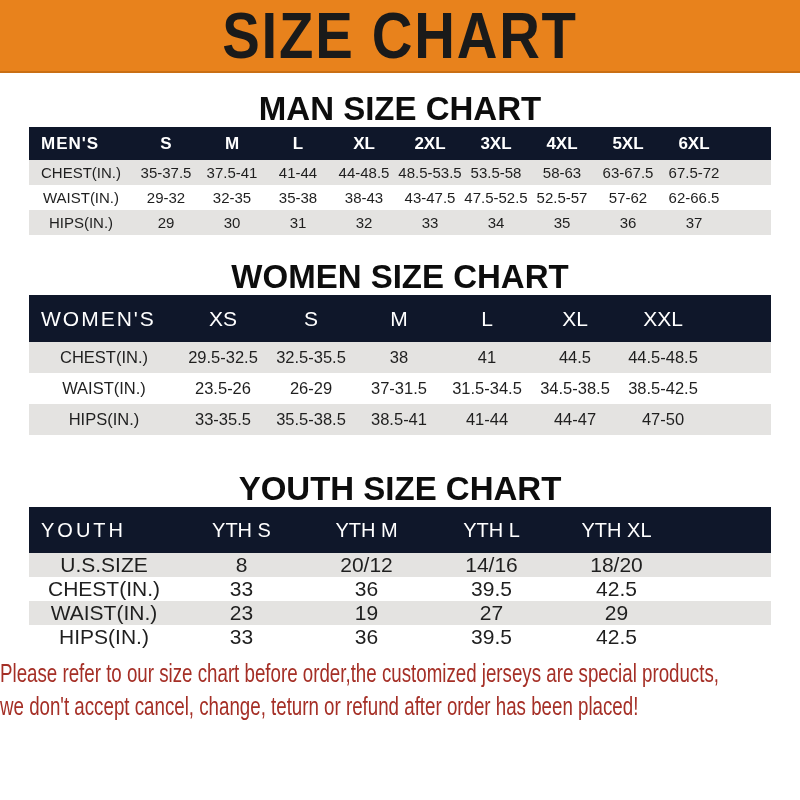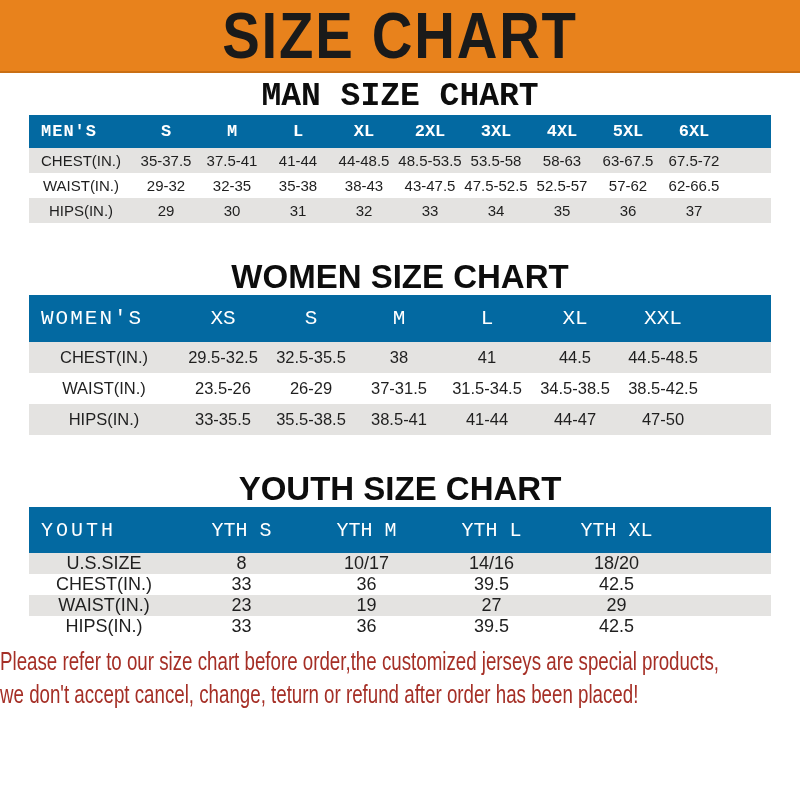--- a/index.html
+++ b/index.html
@@ -38,37 +38,36 @@
   
   .section-title {
     text-align: center;
     font-size: 33px;
     font-weight: bold;
     color: #0d0d0d;
     letter-spacing: 0px;
     line-height: 36px;
     white-space: nowrap;
   }
-  .title-man   { margin-top: 6px; font-family: Liberation Mono, monospace; }
-  .title-women { margin-top: 36px; }
+  .title-man   { margin-top: 18px; }
+  .title-women { margin-top: 24px; }
   .title-youth { margin-top: 36px; }
 
   
   table.size-table {
     width: 742px;
     margin: 0 auto;
     border-collapse: collapse;
     table-layout: fixed;
   }
   .size-table td { text-align: center; vertical-align: middle; padding: 0; }
 
   tr.bar td {
-    background: #0369a1;
+    background: #0f172a;
     color: #ffffff;
-    font-family: Liberation Mono, monospace;
   }
   td.bar-label {
     text-align: left !important;
     padding-left: 12px !important;
     font-weight: bold;
     letter-spacing: 1px;
     white-space: nowrap;
   }
   tr.stripe-gray td  { background: #E4E3E1; }
   tr.stripe-white td { background: #ffffff; }
@@ -83,21 +82,21 @@
   
   .women-table { margin-top: 10px; }
   .women-table tr.bar td { height: 47px; font-size: 21px; font-weight: normal; }
   .women-table td.bar-label { font-size: 26px; letter-spacing: 2px; }
   .women-table tr.data td { height: 31px; font-size: 16.5px; color: #1f1f1f; }
 
   
   .youth-table { margin-top: 12px; }
   .youth-table tr.bar td { height: 46px; font-size: 20px; font-weight: normal; }
   .youth-table td.bar-label { font-size: 26px; letter-spacing: 3px; }
-  .youth-table tr.data td { height: 20px; font-size: 18px; color: #1f1f1f; }
+  .youth-table tr.data td { height: 20px; font-size: 21px; color: #1f1f1f; }
 
   
   .footer {
     margin-top: 8px;
   }
   .footer-line {
     color: #A52F26;
     font-size: 26px;
     line-height: 33px;
     white-space: nowrap;
@@ -260,21 +259,21 @@
         <td class="bar-label">YOUTH</td>
         <td>YTH S</td>
         <td>YTH M</td>
         <td>YTH L</td>
         <td>YTH XL</td>
         <td></td>
       </tr>
       <tr class="data stripe-gray">
         <td class="row-label">U.S.SIZE</td>
         <td>8</td>
-        <td>10/17</td>
+        <td>20/12</td>
         <td>14/16</td>
         <td>18/20</td>
         <td></td>
       </tr>
       <tr class="data stripe-white">
         <td class="row-label">CHEST(IN.)</td>
         <td>33</td>
         <td>36</td>
         <td>39.5</td>
         <td>42.5</td>

